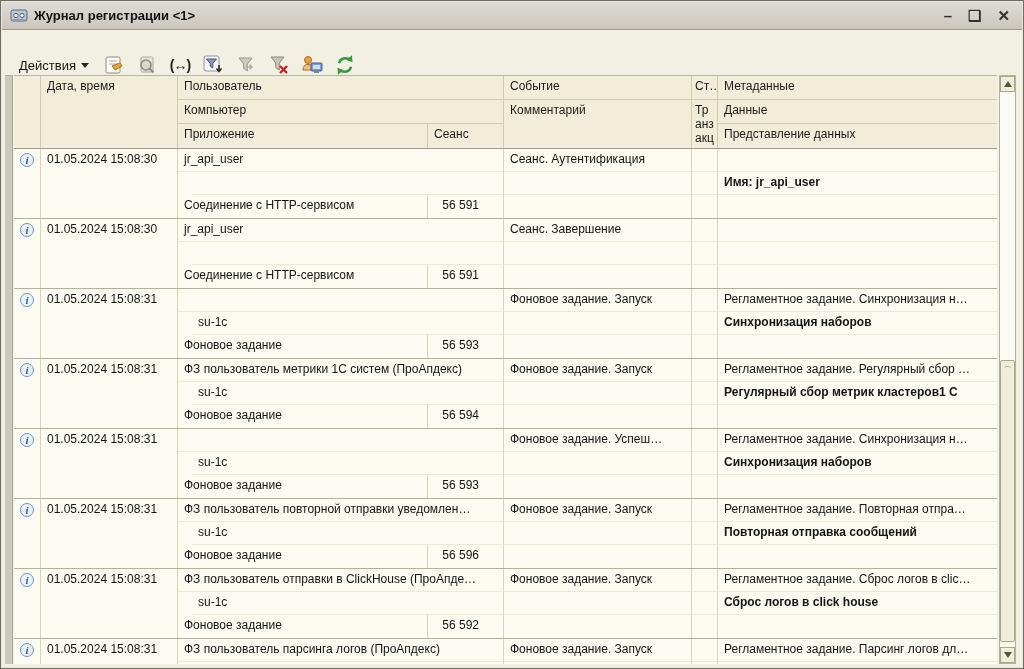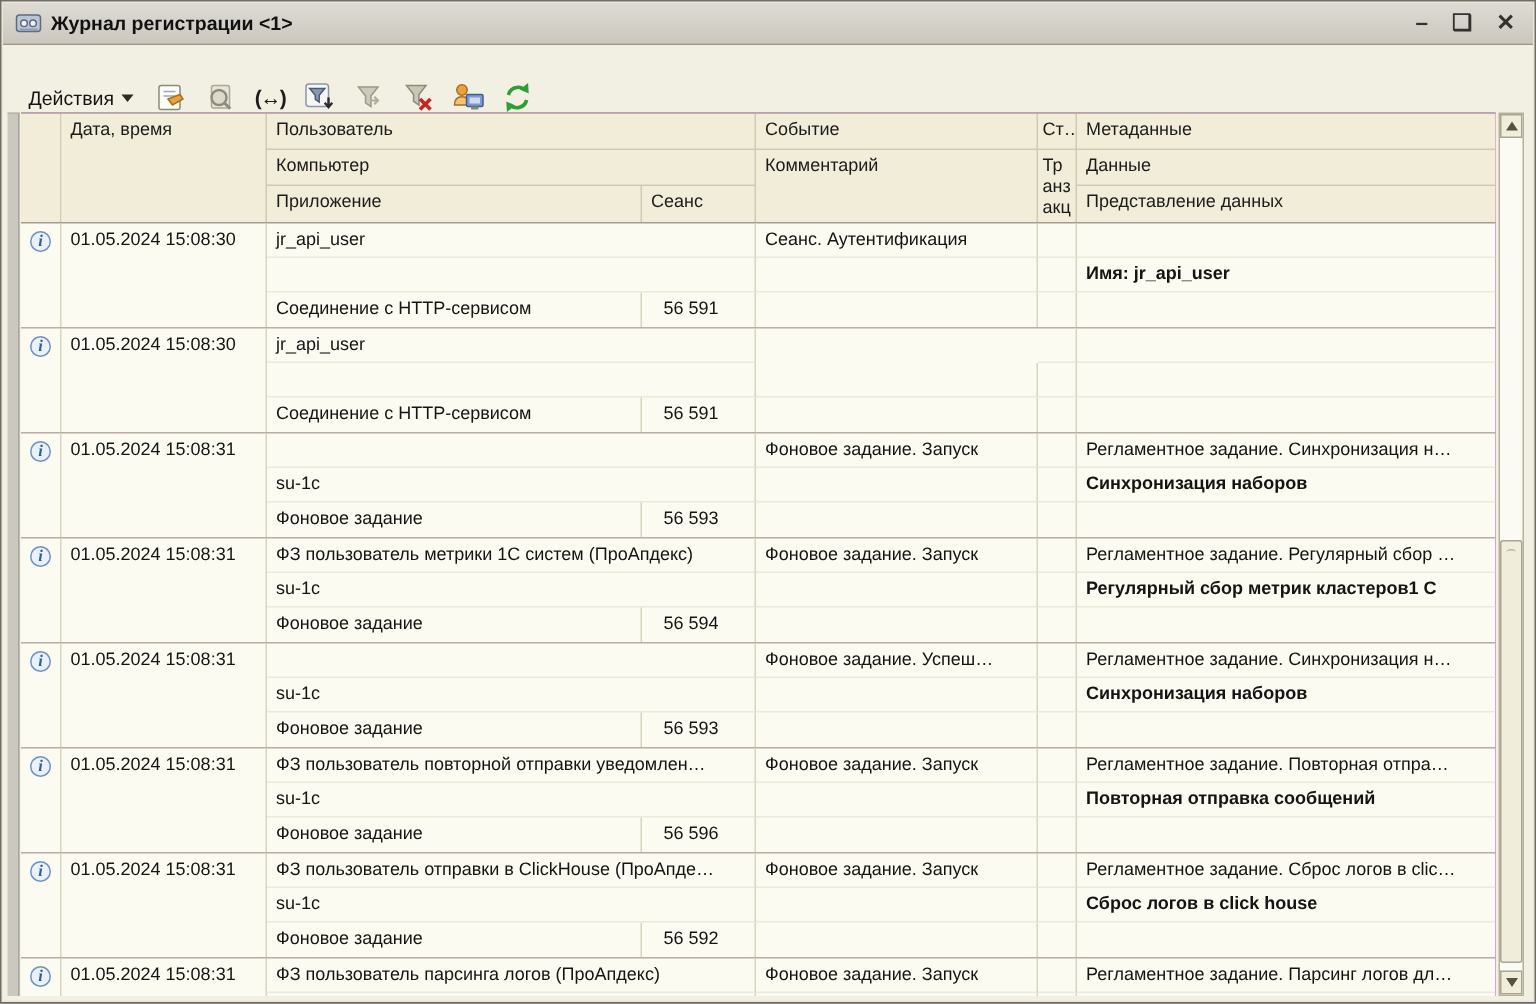--- a/index.html
+++ b/index.html
@@ -56,21 +56,21 @@
   .h-pres{grid-column:7;grid-row:3;border-right:none;border-bottom:none;}
   .body{}
   .entry{grid-auto-rows:23px;border-bottom:1px solid #b5b29c;background:#fcfbf1;}
   .cell{
     font-size:12px;color:#141414;padding:3px 4px 0 6px;white-space:nowrap;overflow:hidden;
     border-right:1px solid #d8d4c0;border-bottom:1px solid #ebe9d8;
   }
   .c-icon{grid-column:1;grid-row:1/4;border-bottom:none;padding:4px 0 0 6px;}
   .c-date{grid-column:2;grid-row:1/4;border-bottom:none;}
   .c-user{grid-column:3/5;grid-row:1;}
-  .c-comp{grid-column:3/5;grid-row:2;}
+  .c-comp{grid-column:3/5;grid-row:2;margin-left:14px;}
   .c-app{grid-column:3;grid-row:3;border-bottom:none;}
   .c-sess{grid-column:4;grid-row:3;border-bottom:none;text-align:right;padding-right:24px;}
   .c-event{grid-column:5;grid-row:1;}
   .c-comment{grid-column:5;grid-row:2;}
   .c-comment2{grid-column:5;grid-row:3;border-bottom:none;}
   .c-tx1{grid-column:6;grid-row:1;}
   .c-tx2{grid-column:6;grid-row:2;}
   .c-tx3{grid-column:6;grid-row:3;border-bottom:none;}
   .c-meta{grid-column:7;grid-row:1;border-right:none;}
   .c-data{grid-column:7;grid-row:2;border-right:none;font-weight:bold;}
@@ -219,20 +219,21 @@
     <div class="cell c-pres"></div>
   </div>
 
   <div class="entry">
     <div class="cell c-icon"><span class="info-ic">i</span></div>
     <div class="cell c-date">01.05.2024 15:08:30</div>
     <div class="cell c-user">jr_api_user</div>
     <div class="cell c-comp"></div>
     <div class="cell c-app">Соединение с HTTP-сервисом</div>
     <div class="cell c-sess">56 591</div>
+    <div class="cell c-event">Сеанс. Завершение</div>
     <div class="cell c-comment"></div>
     <div class="cell c-comment2"></div>
     <div class="cell c-tx1"></div>
     <div class="cell c-tx2"></div>
     <div class="cell c-tx3"></div>
     <div class="cell c-meta"></div>
     <div class="cell c-data"></div>
     <div class="cell c-pres"></div>
   </div>
 

